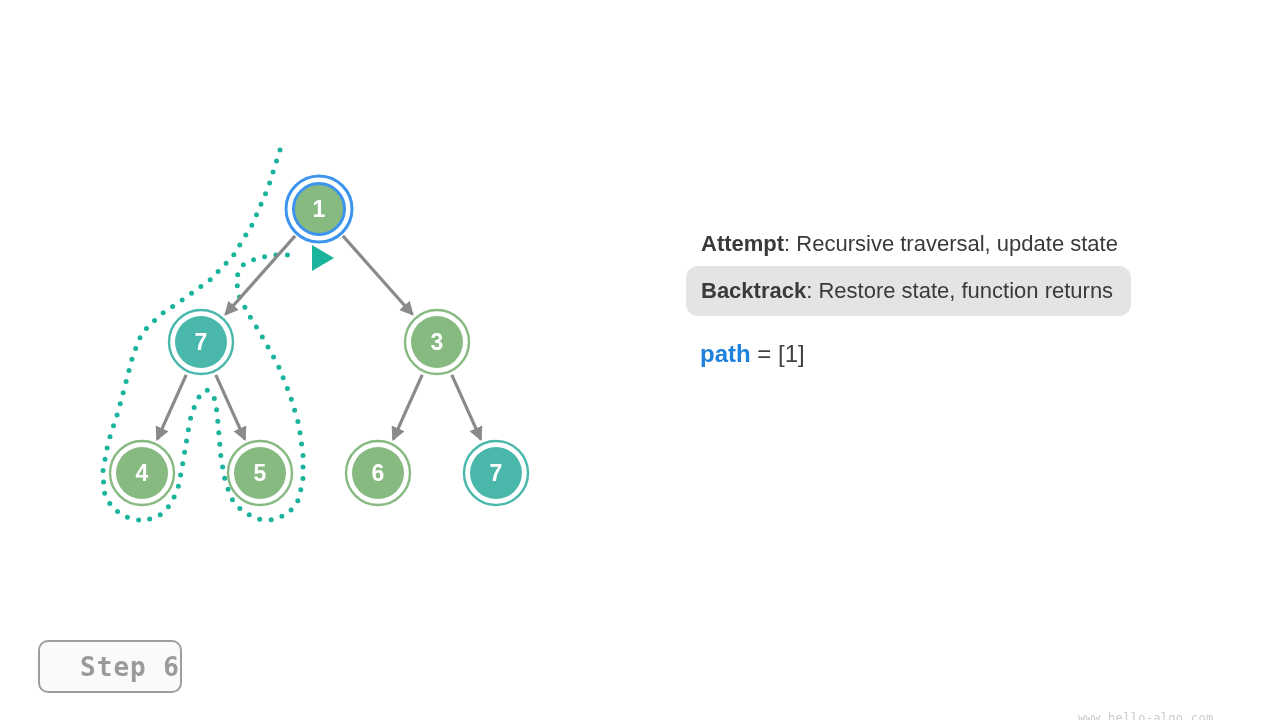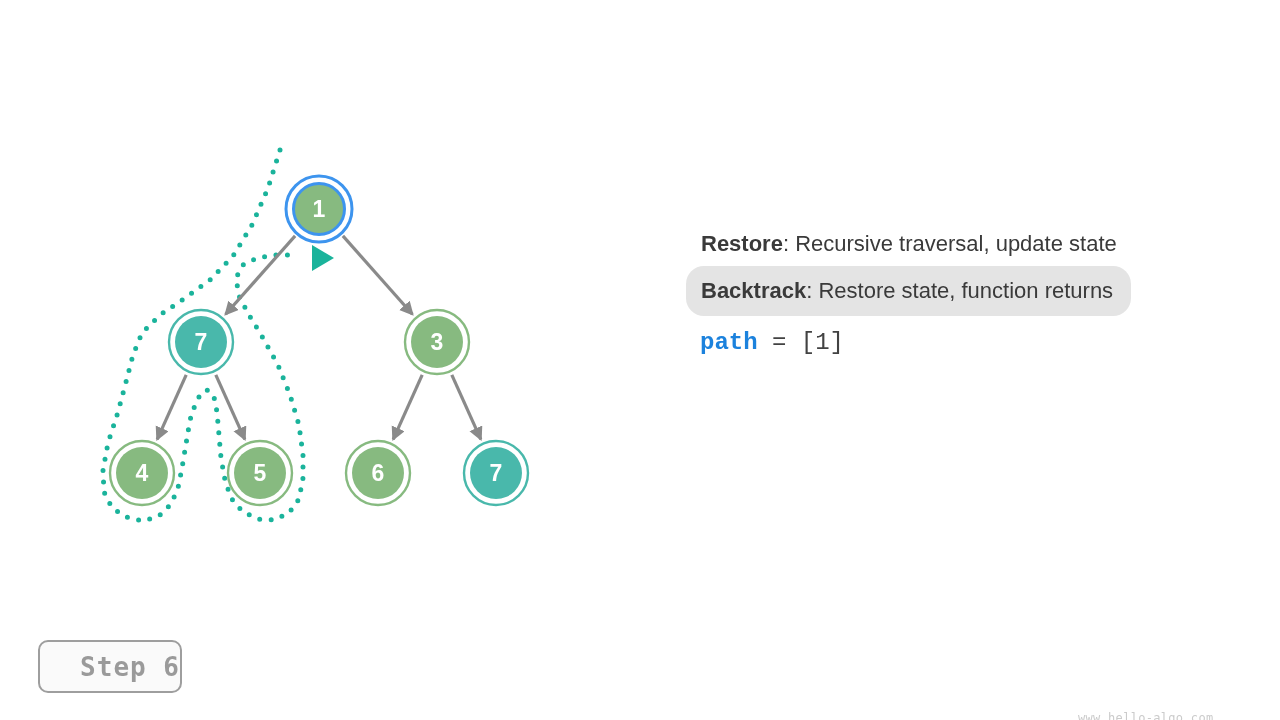--- a/index.html
+++ b/index.html
@@ -18,26 +18,26 @@
   .node-label{
     fill:#ffffff;font-family:"Liberation Sans",sans-serif;font-weight:bold;
     font-size:23px;text-anchor:middle;
   }
   .caption{
     position:absolute;font-size:22px;line-height:26px;
     color:var(--text-dark,#3a3a3a);white-space:pre;
   }
   .caption b{font-weight:bold;}
   .caption.highlight{
-    background:var(--highlight-bg,#e4e4e4);border-radius:18px;
+    background:var(--highlight-bg,#e4e4e4);border-radius:12px;
     padding:12px 18px 12px 15px;
   }
   .code{
-    position:absolute;font-family:Liberation Mono, monospace;
-    font-size:24px;line-height:28px;color:#424242;white-space:pre;
+    position:absolute;font-family:Liberation Sans, sans-serif;
+    font-size:24px;line-height:28px;color:#424242;white-space:pre;margin-top:11px;
   }
   .code b{font-weight:bold;}
   .code .var-blue{color:var(--code-blue,#1c82dd);}
   .code .var-teal{color:var(--code-teal,#3a9e94);}
   .step-badge{
     position:absolute;left:38px;top:640px;width:144px;height:53px;
     box-sizing:border-box;border:2px solid #9e9e9e;border-radius:10px;
     background:#fafafa;display:flex;align-items:center;justify-content:flex-end;
     font-family:"DejaVu Sans Mono",monospace;font-size:26px;font-weight:bold;
     color:var(--badge-gray,#9a9a9a);letter-spacing:1px;
@@ -111,21 +111,21 @@
           <text x="378" y="481" class="node-label">6</text>
         </g>
         <g>
           <circle cx="496" cy="473" r="32" fill="none" stroke="#49b8ab" stroke-width="2.4"></circle>
           <circle cx="496" cy="473" r="26" fill="#49b8ab"></circle>
           <text x="496" y="481" class="node-label">7</text>
         </g>
       </g>
   </svg>
 
-  <div class="caption" style="left:701px;top:231px;"><b>Restore</b><span>: Recursive traversal, update state</span></div>
+  <div class="caption" style="left:701px;top:231px;"><b>Attempt</b><span>: Recursive traversal, update state</span></div>
 
   <div class="caption highlight" style="left:686px;top:266px;"><b>Backtrack</b><span>: Restore state, function returns</span></div>
 
   <div class="code" style="left:700px;top:329px;"><b class="var-blue">path</b><span> = [1]</span></div>
 
 
   <div class="step-badge">
       <span>Step 6</span>
     </div>
 

